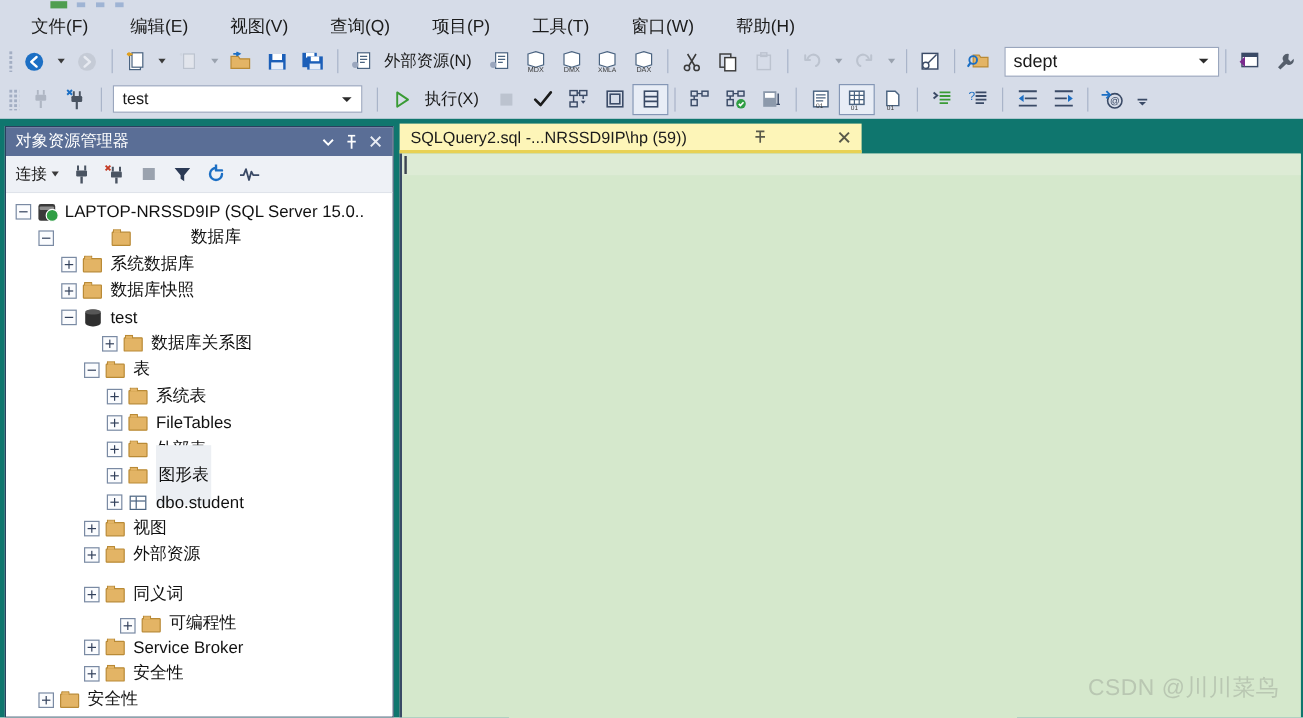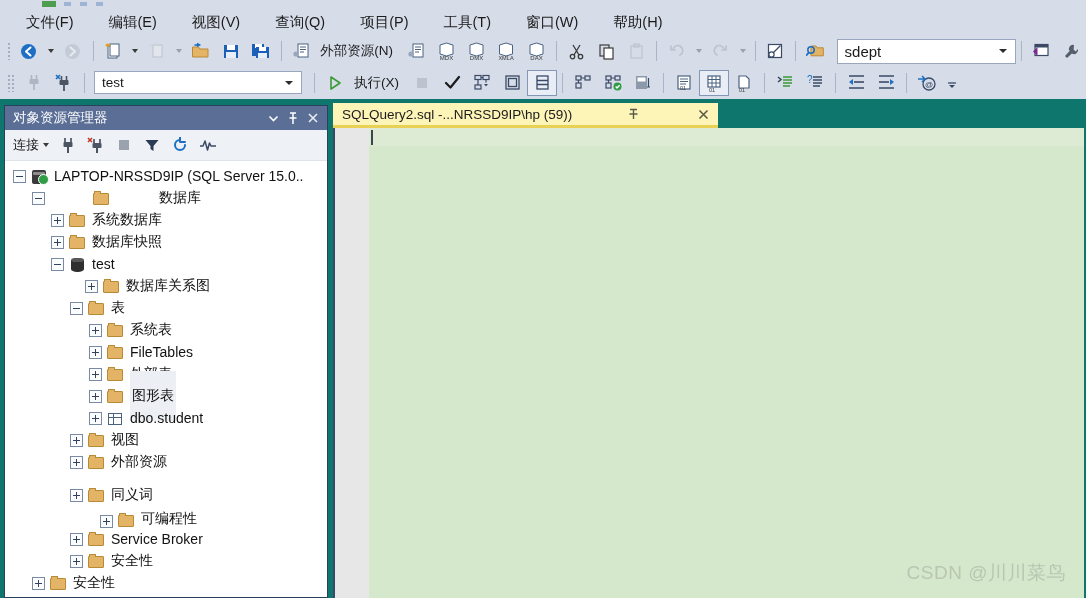--- a/index.html
+++ b/index.html
@@ -83,21 +83,21 @@
 
   
   .doc{position:absolute;left:333px;top:4px;width:749px;height:495px;}
   .tabstrip{height:25px;display:flex;align-items:flex-end;}
   .tab{height:25px;background:#fdf5b8;display:flex;align-items:center;padding:0 6px 0 9px;
        border-bottom:3px solid #e8d154;box-sizing:border-box;cursor:default;gap:48px;}
   .tab-title{font-size:13.5px;color:#1b1b1b;white-space:nowrap;}
   .tab-btn{width:18px;height:18px;display:flex;align-items:center;justify-content:center;margin-left:4px;cursor:default;}
 
   .editor-wrap{position:absolute;left:0;top:25px;width:749px;height:470px;
-               border-left:2px solid #3a4a66;background:#d5e8cc;display:flex;overflow:hidden;}
+               border-left:2px solid #3a4a66;background:#d5e8cc;display:flex;overflow:hidden;flex-direction:column;}
   .gutter{width:34px;background:#e7e7e7;flex:0 0 auto;}
   .codearea{flex:1;position:relative;background:#d5e8cc;}
   .curline{position:absolute;left:0;top:0;right:0;height:18px;background:#ddebd5;}
   .caret-bar{position:absolute;left:2px;top:2px;width:2px;height:15px;background:#3c4552;}
   .watermark{position:absolute;right:18px;bottom:12px;font-size:19px;color:#b9c7b2;
              white-space:nowrap;letter-spacing:.5px;}
 </style>
 </head>
 <body>
 

